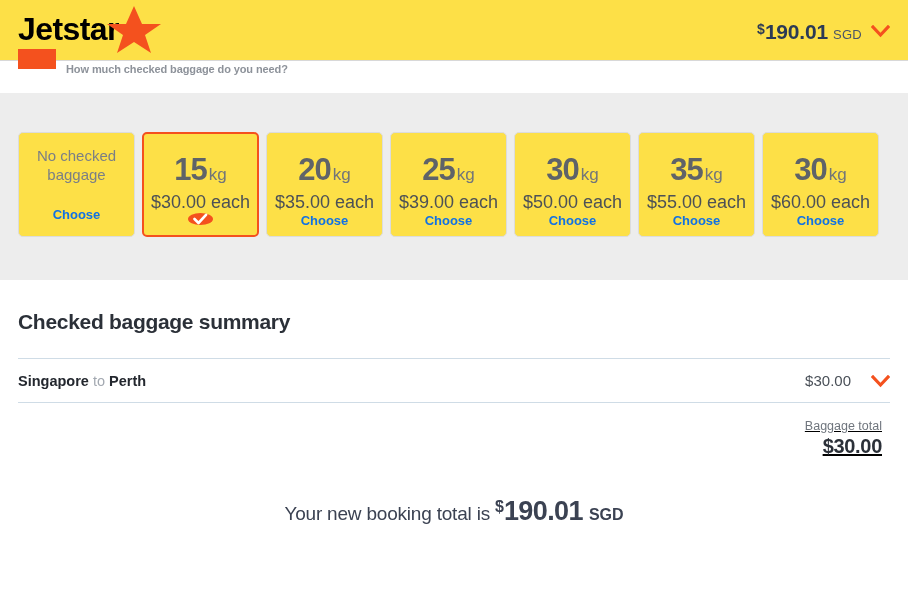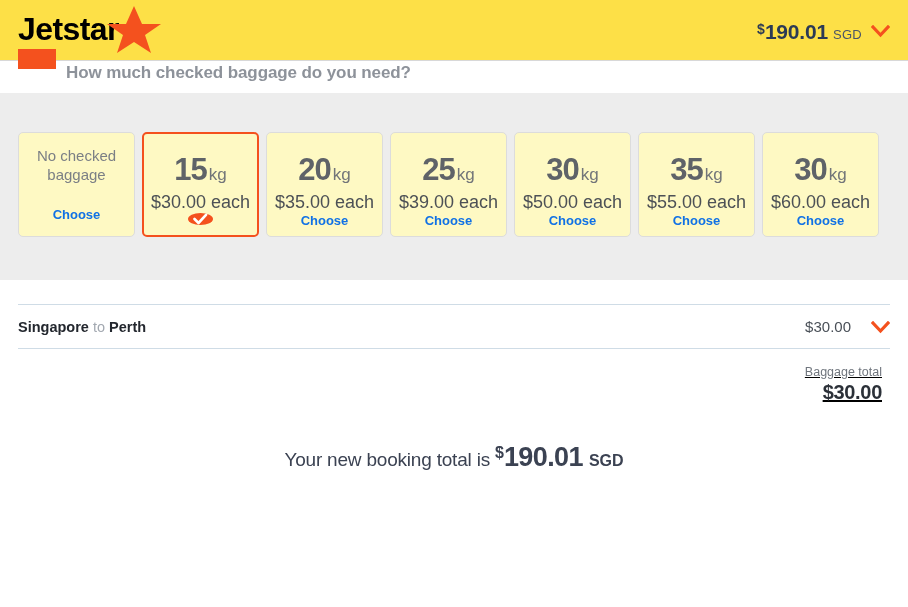--- a/index.html
+++ b/index.html
@@ -89,21 +89,21 @@
     left: 18px;
     top: -12px;
     width: 38px;
     height: 20px;
     background: #f4511e;
   }
   #question-text {
     position: absolute;
     left: 66px;
     top: 2px;
-    font-size: 17px;
+    font-size: 11px;
     font-weight: bold;
     color: #8d929a;
     letter-spacing: -0.1px;
     text-align: center;
   }
 
   
   #options-band {
     width: 908px;
     height: 187px;
@@ -113,21 +113,21 @@
   #options-row {
     position: absolute;
     left: 18px;
     top: 39px;
     display: flex;
     gap: 7px;
   }
   .opt-card {
     width: 117px;
     height: 105px;
-    background: #fef9c3;
+    background: #fde047;
     border: 1px solid #dcdcdc;
     border-radius: 5px;
     display: flex;
     flex-direction: column;
     align-items: center;
     justify-content: flex-start;
     padding-top: 14px;
     cursor: pointer;
     position: relative;
   }
@@ -398,20 +398,21 @@
       </div>
       <div class="opt-price">$60.00 each</div>
       <div class="opt-choose">Choose</div>
     </div>
 
   </div>
 </div>
 
 <div id="summary">
 
+  <div id="summary-title">Checked baggage summary</div>
 
   <div id="summary-rule-top"></div>
 
   <div id="route-row">
     <div id="route-label">
       <span class="city">Singapore</span>
       <span class="to">to</span>
       <span class="city">Perth</span>
     </div>
     <div id="route-right">

